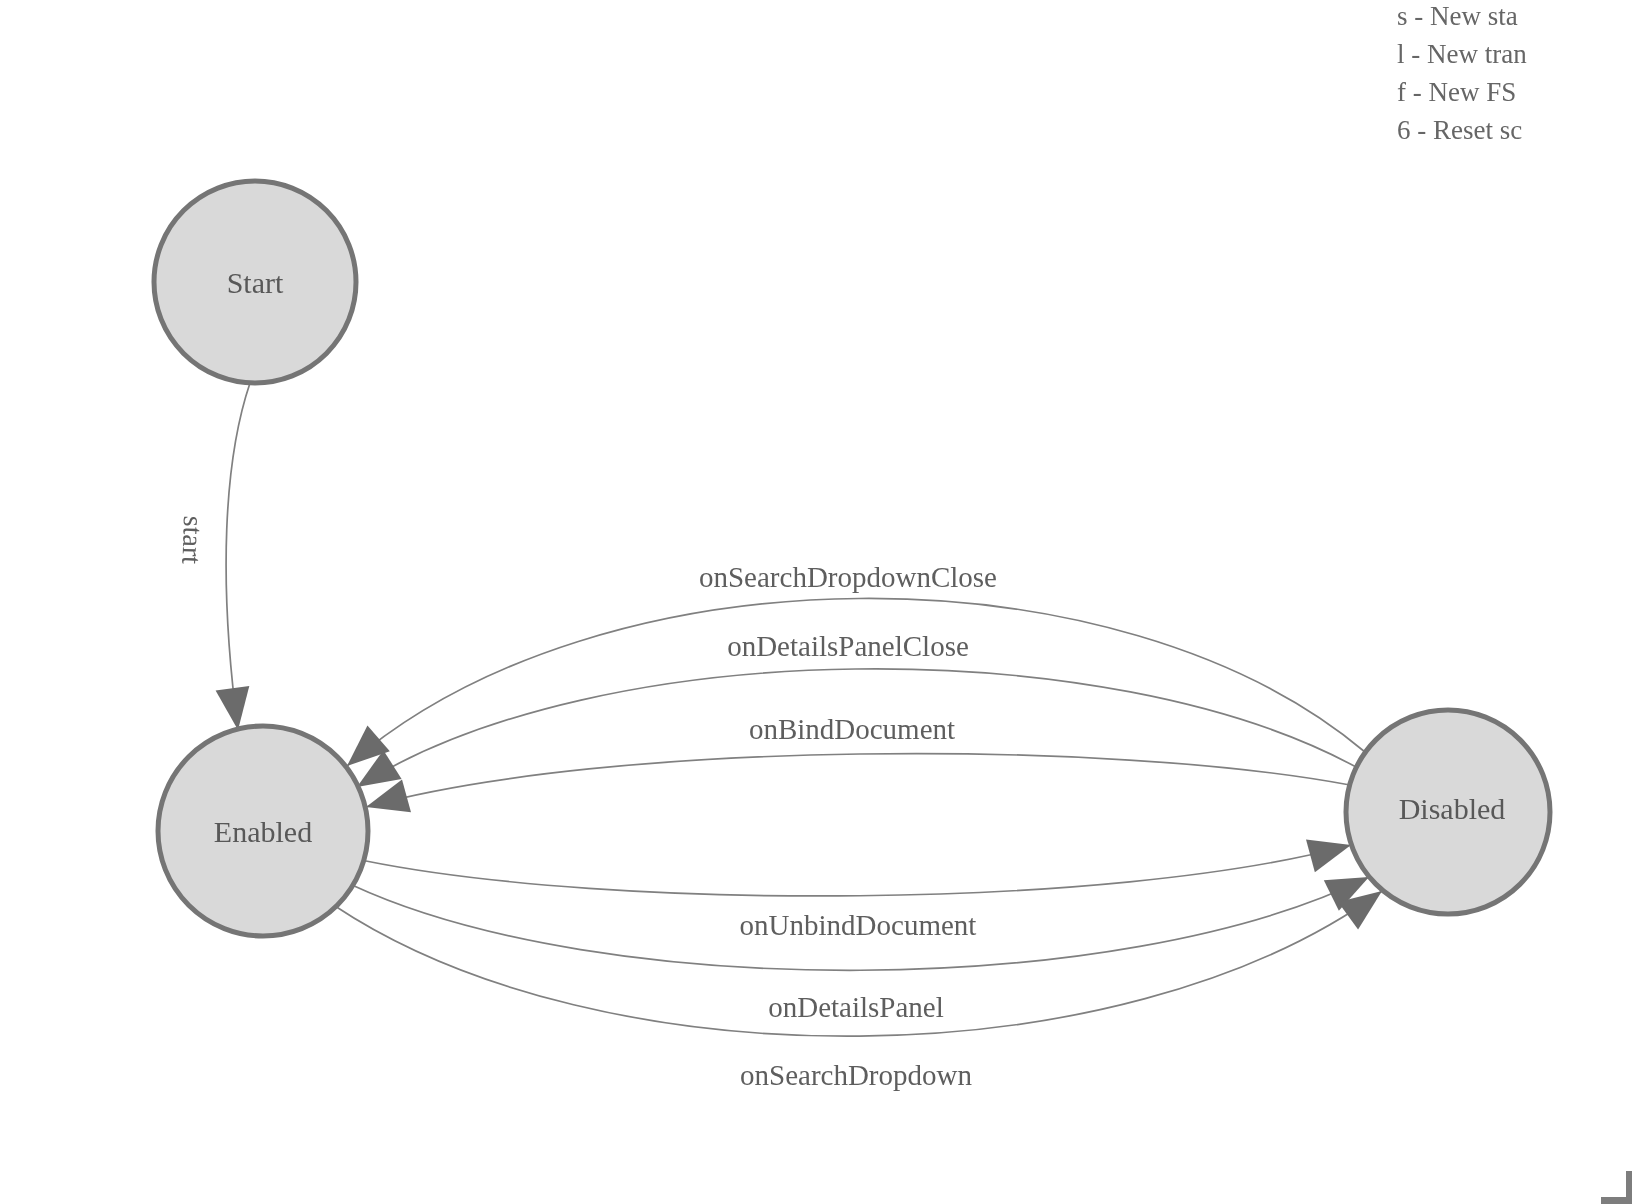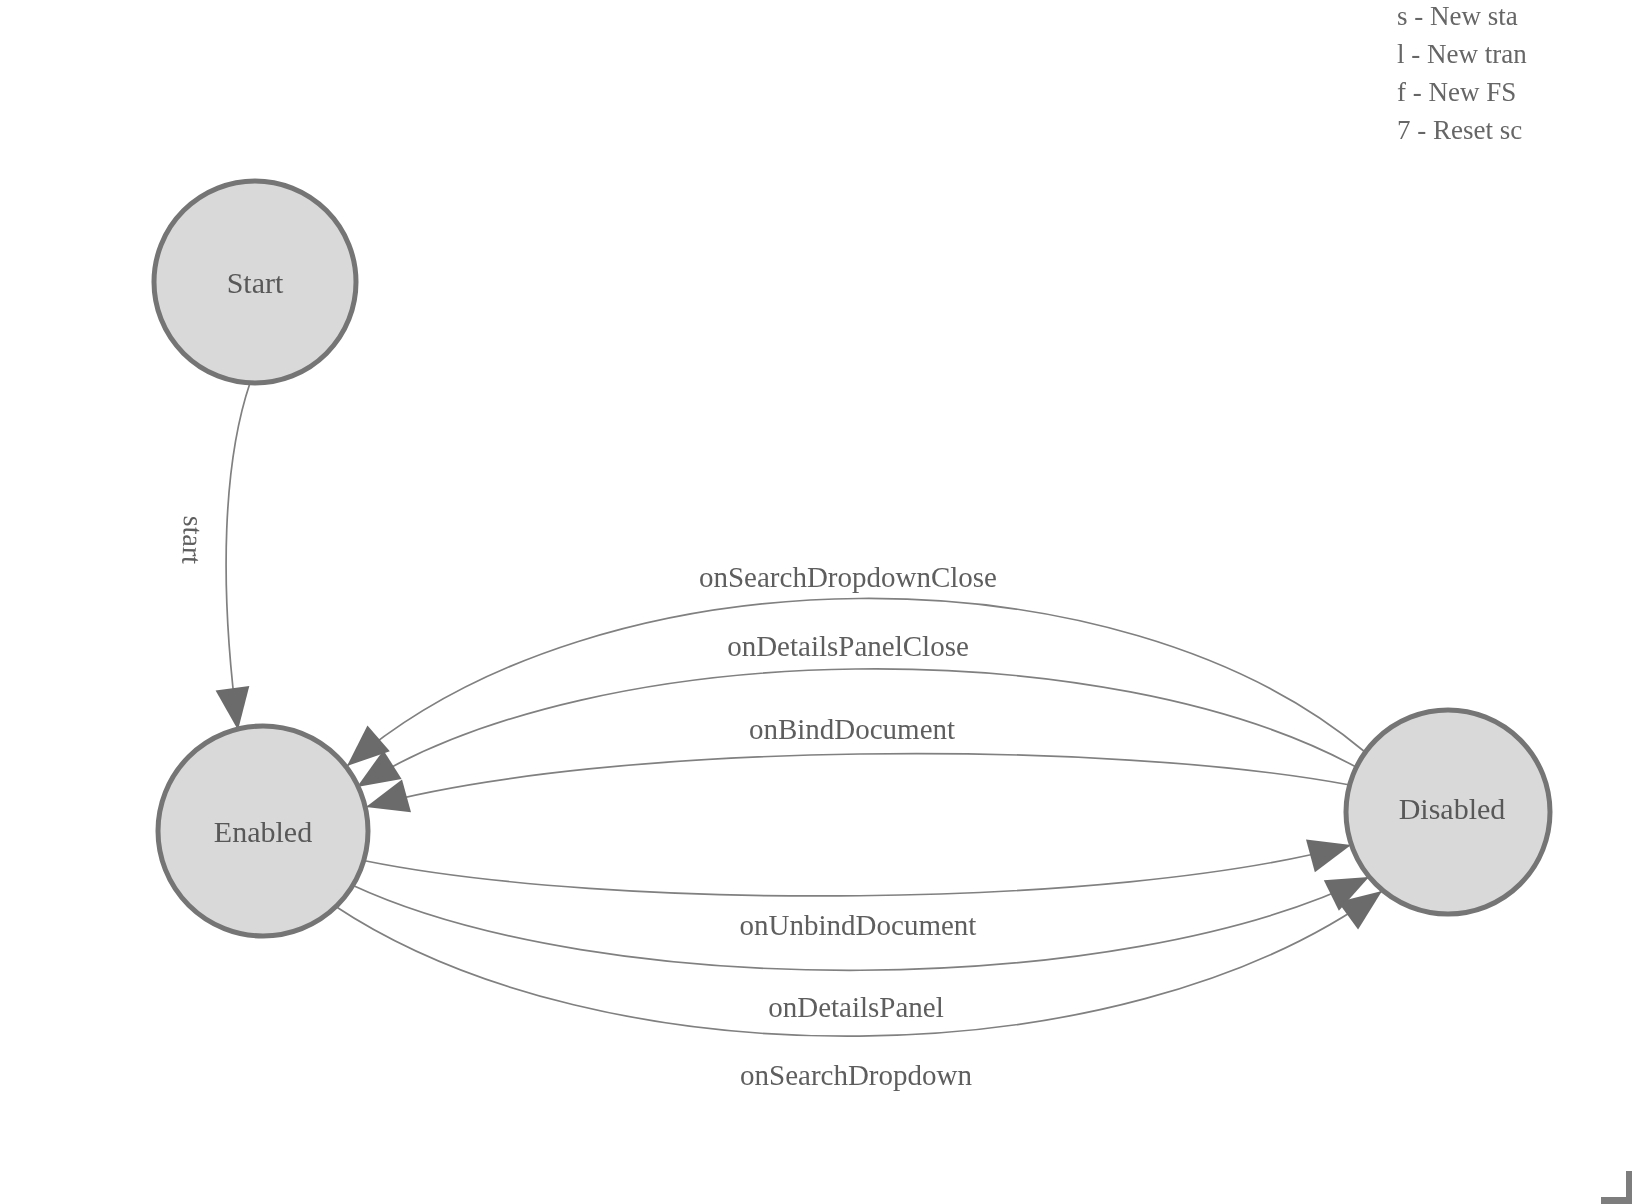--- a/index.html
+++ b/index.html
@@ -115,16 +115,16 @@
     <g>
       <rect class="corner-piece" x="1626" y="1171" width="6" height="33"></rect>
       <rect class="corner-piece" x="1601" y="1197" width="31" height="7"></rect>
     </g>
   </svg>
 
   <div class="legend">
     <div>s - New sta</div>
     <div>l - New tran</div>
     <div>f - New FS</div>
-    <div>7 - Reset sc</div>
+    <div>6 - Reset sc</div>
   </div>
 
 </div>
 
 </body></html>

